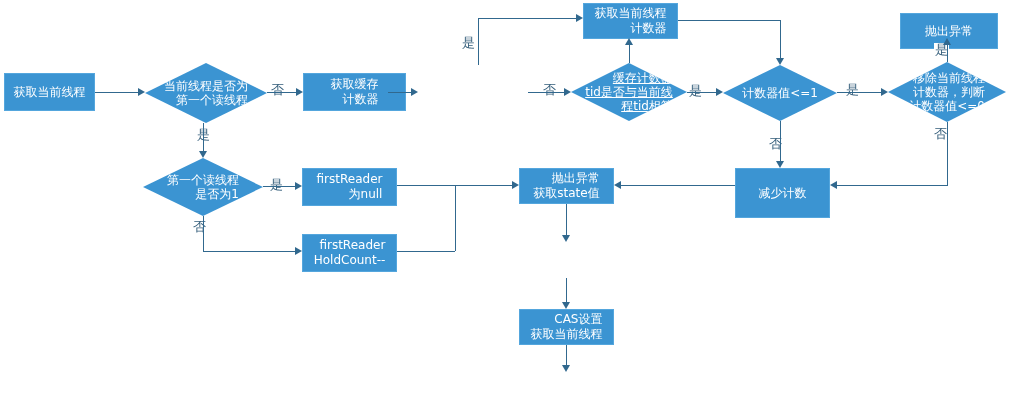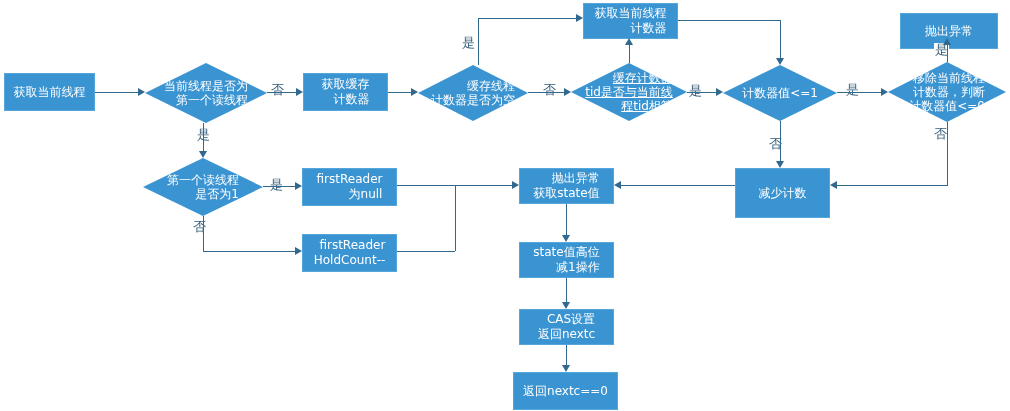--- a/index.html
+++ b/index.html
@@ -34,42 +34,37 @@
   .ar-l{border-top:4px solid transparent;border-bottom:4px solid transparent;border-right:7px solid var(--line);}
   .ar-d{border-left:4px solid transparent;border-right:4px solid transparent;border-top:7px solid var(--line);}
   .ar-u{border-left:4px solid transparent;border-right:4px solid transparent;border-bottom:7px solid var(--line);}
 </style>
 </head>
 <body>
 
 <div class="canvas">
 
   <div class="node process" style="left:4px;top:73px;width:91px;height:38px;">获取当前线程</div>
-  <div class="node process" style="left:303px;top:73px;width:85px;height:38px;">获取缓存
+  <div class="node process" style="left:303px;top:73px;width:103px;height:38px;">获取缓存
 计数器</div>
   <div class="node process" style="left:583px;top:3px;width:95px;height:36px;">获取当前线程
 计数器</div>
   <div class="node process" style="left:900px;top:2px;width:98px;height:36px;margin-top:11px;">抛出异常</div>
   <div class="node process" style="left:302px;top:168px;width:95px;height:38px;">firstReader
 为null</div>
   <div class="node process" style="left:302px;top:234px;width:95px;height:38px;">firstReader
 HoldCount--</div>
   <div class="node process" style="left:519px;top:168px;width:95px;height:36px;">抛出异常
 获取state值</div>
   <div class="node process" style="left:735px;top:168px;width:95px;height:50px;">减少计数</div>
-  <div class="node process" style="left:519px;top:242px;width:95px;height:36px;">state值高位
-减1操作</div>
   <div class="node process" style="left:519px;top:309px;width:95px;height:36px;">CAS设置
-返回nextc</div>
-  <div class="node process" style="left:513px;top:372px;width:105px;height:38px;">返回nextc==0</div>
+获取当前线程</div>
 
   <div class="node decision" style="left:145px;top:63px;width:122px;height:60px;">当前线程是否为
 第一个读线程</div>
-  <div class="node decision" style="left:418px;top:65px;width:110px;height:56px;">缓存线程
-计数器是否为空</div>
   <div class="node decision" style="left:571px;top:63px;width:116px;height:58px;text-decoration:underline;">缓存计数器
 tid是否与当前线
 程tid相等</div>
   <div class="node decision" style="left:723px;top:65px;width:114px;height:56px;">计数器值&lt;=1</div>
   <div class="node decision" style="left:888px;top:62px;width:118px;height:60px;">移除当前线程
 计数器，判断
 计数器值&lt;=0</div>
   <div class="node decision" style="left:143px;top:158px;width:120px;height:58px;">第一个读线程
 是否为1</div>
 

